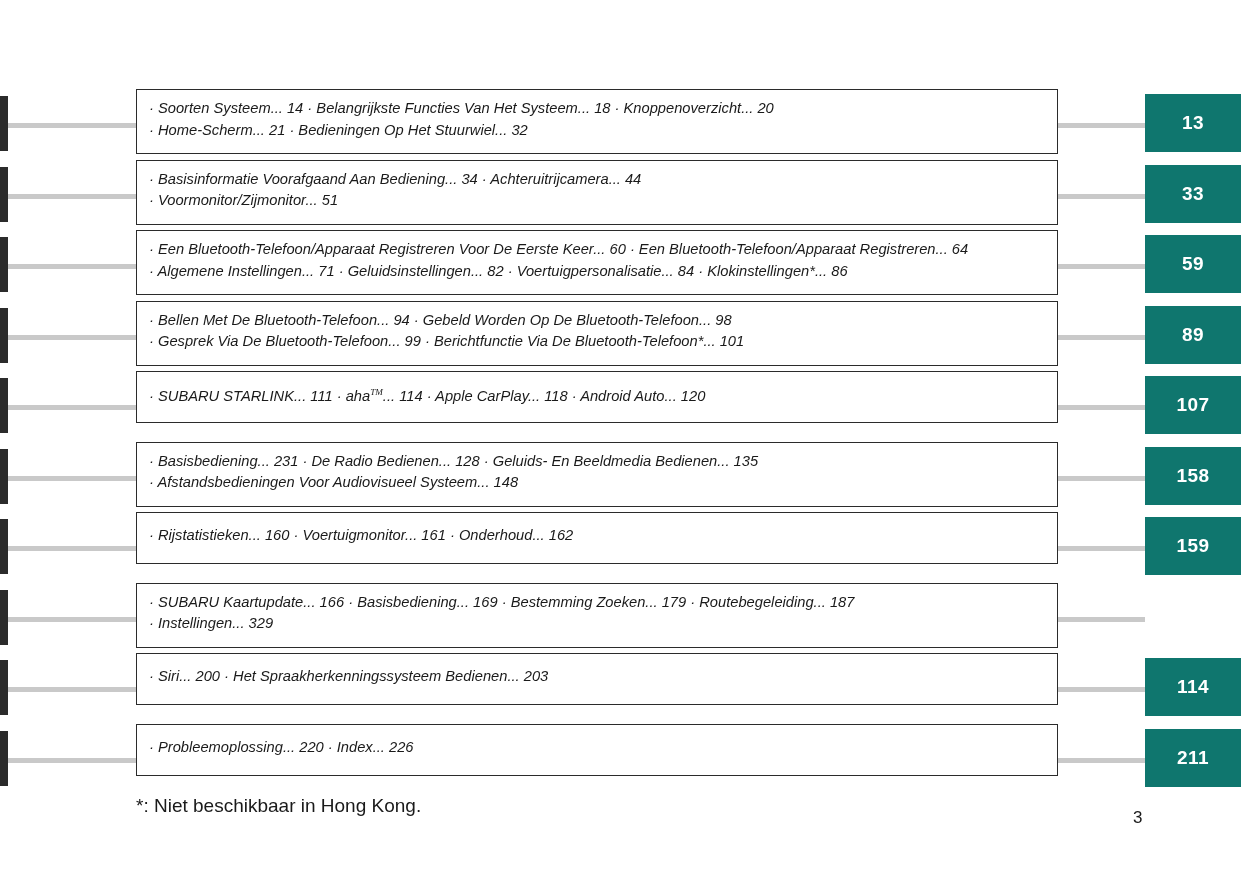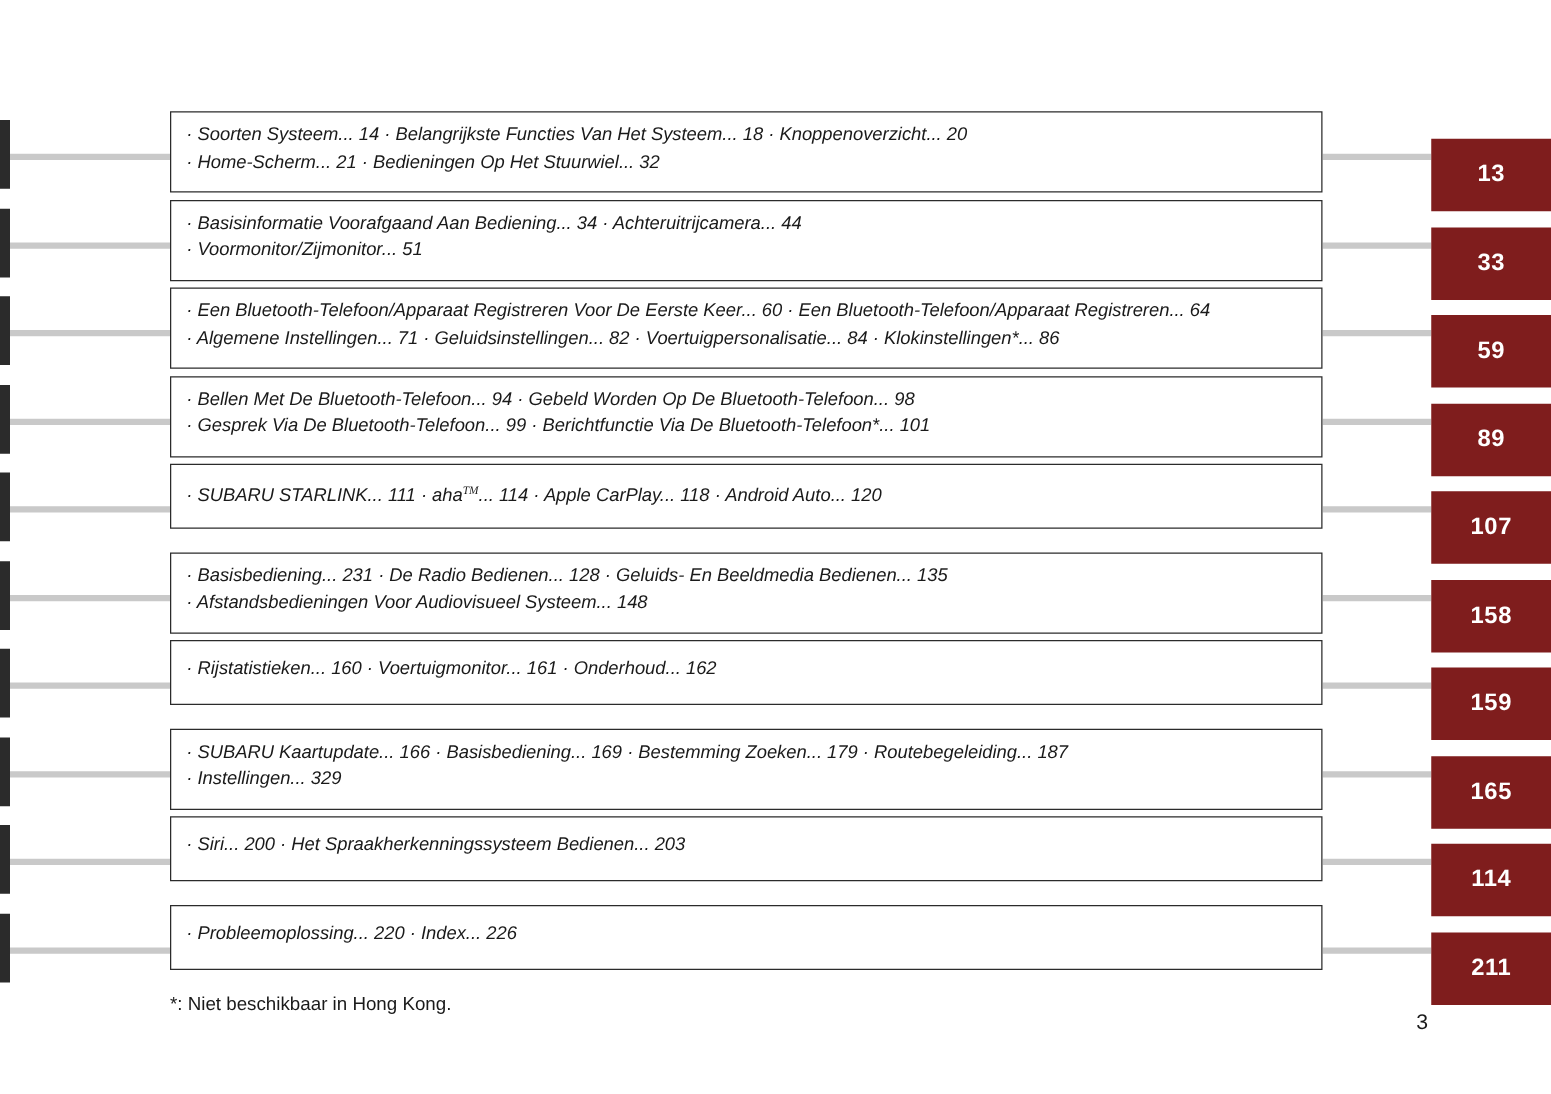--- a/index.html
+++ b/index.html
@@ -83,38 +83,38 @@
     font-style: italic;
     font-size: 14.7px;
     line-height: 21.5px;
     color: #1a1a1a;
     white-space: nowrap;
   }
 
   .page-chip {
     position: absolute;
     left: 1145px;
-    top: 23px;
+    top: 6px;
     width: 96px;
     height: 58px;
-    background: #7f1d1d;
+    background: #0f766e;
     color: #ffffff;
     font-size: 19px;
     font-weight: bold;
     display: flex;
     align-items: center;
     justify-content: center;
     letter-spacing: 0.5px;
   }
 
   .footnote {
     position: absolute;
     left: 136px;
     top: 795px;
-    font-size: 15px;
+    font-size: 19px;
     color: #1a1a1a;
     font-style: normal;
   }
 
   .folio {
     position: absolute;
     left: 1133px;
     top: 808px;
     font-size: 17px;
     color: #1a1a1a;
@@ -202,21 +202,20 @@
         <div class="page-chip">159</div>
       </div>
       <div class="toc-row">
         <div class="edge-tab"></div>
         <div class="connector-left"></div>
         <div class="connector-right"></div>
         <div class="entry-box">
           <div class="entry-line">· SUBARU Kaartupdate... 166  · Basisbediening... 169  · Bestemming Zoeken... 179  · Routebegeleiding... 187</div>
           <div class="entry-line">· Instellingen... 329</div>
         </div>
-        <div class="page-chip">165</div>
       </div>
       <div class="toc-row">
         <div class="edge-tab"></div>
         <div class="connector-left"></div>
         <div class="connector-right"></div>
         <div class="entry-box">
           <div class="entry-line">· Siri... 200  · Het Spraakherkenningssysteem Bedienen... 203</div>
         </div>
         <div class="page-chip">114</div>
       </div>

